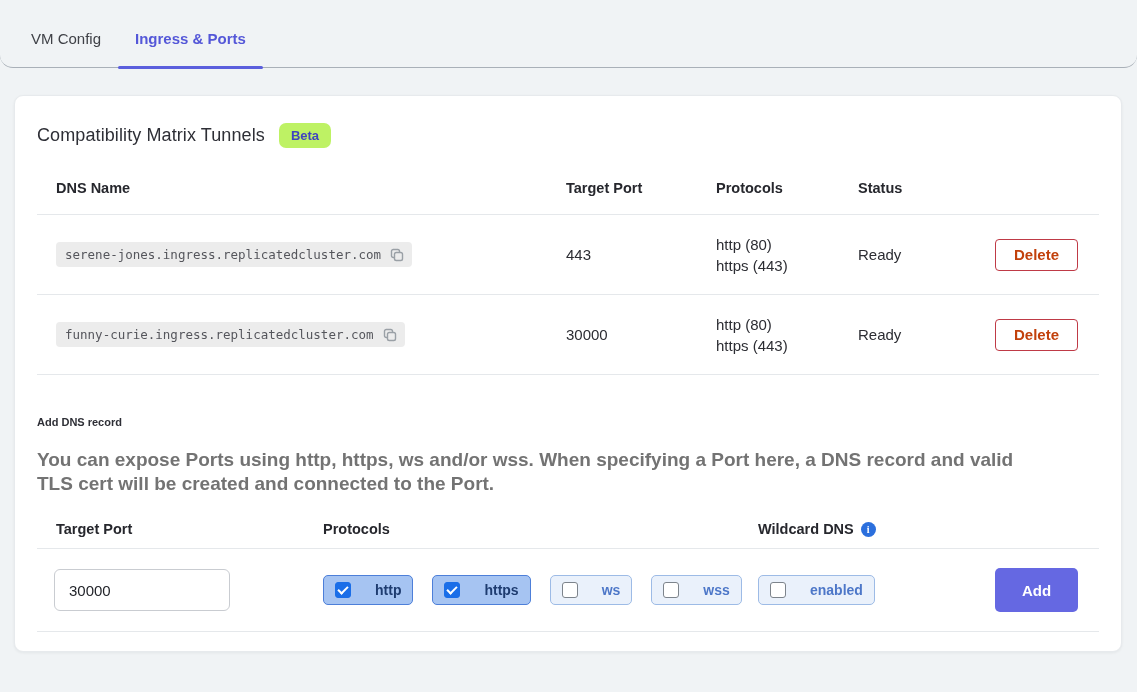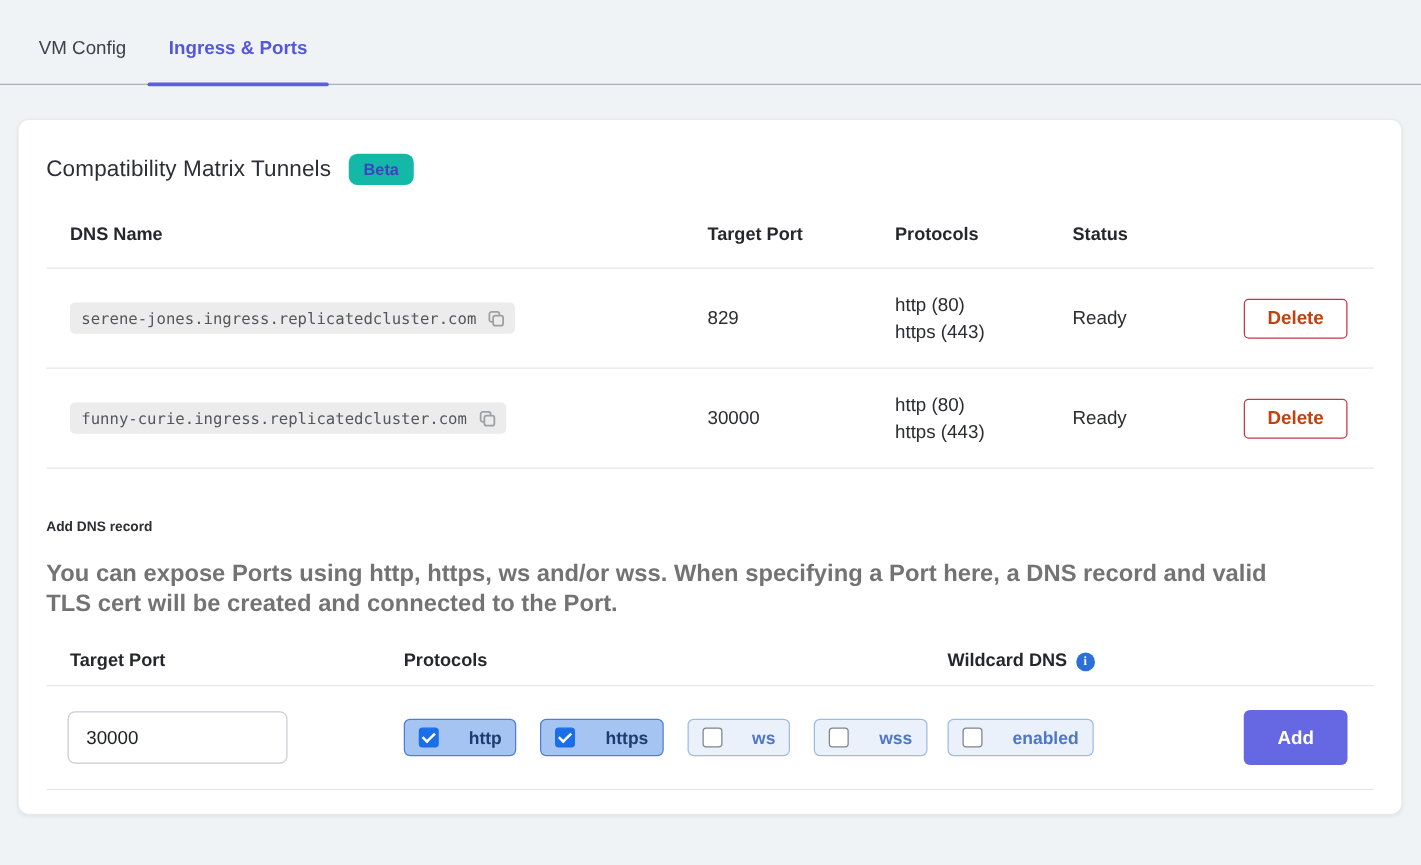--- a/index.html
+++ b/index.html
@@ -11,20 +11,21 @@
     overflow: hidden;
   }
 
   
   .tabbar {
     display: flex;
     align-items: flex-end;
     padding-left: 14px;
     height: 68px;
     border-bottom: 1px solid #a9b0b8;
+    border-radius: 13px;
   }
   .tab {
     position: relative;
     padding: 0 17px 20px 17px;
     font-size: 15px;
     color: #3f4147;
     cursor: pointer;
     white-space: nowrap;
   }
   .tab.active {
@@ -53,21 +54,21 @@
   }
 
   .card-title-row {
     display: flex;
     align-items: center;
     gap: 14px;
     height: 29px;
   }
   .card-title { font-size: 18px; font-weight: 400; color: #2e2f36; letter-spacing: .1px; }
   .beta-badge {
-    background: #14b8a6;
+    background: #bef264;
     color: #4043c0;
     font-size: 13px;
     font-weight: 600;
     padding: 6px 12px;
     border-radius: 7px;
     line-height: 1;
   }
 
   
   .t-header, .t-row {
@@ -240,21 +241,21 @@
       <span class="dns-pill">
         <span>serene-jones.ingress.replicatedcluster.com</span>
         <span class="copy-icon">
           <svg width="14" height="14" viewBox="0 0 14 14">
             <rect x="1.5" y="1.5" width="8" height="8" rx="1.8" fill="none" stroke="#9aa0a6" stroke-width="1.4"></rect>
             <rect x="4.5" y="4.5" width="8" height="8" rx="1.8" fill="#ececec" stroke="#9aa0a6" stroke-width="1.4"></rect>
           </svg>
         </span>
       </span>
     </div>
-    <div class="col-port">829</div>
+    <div class="col-port">443</div>
     <div class="col-proto proto-lines">
       <div>http (80)</div>
       <div>https (443)</div>
     </div>
     <div class="col-status">Ready</div>
     <div class="col-action">
       <button class="delete-btn">Delete</button>
     </div>
   </div>
 

